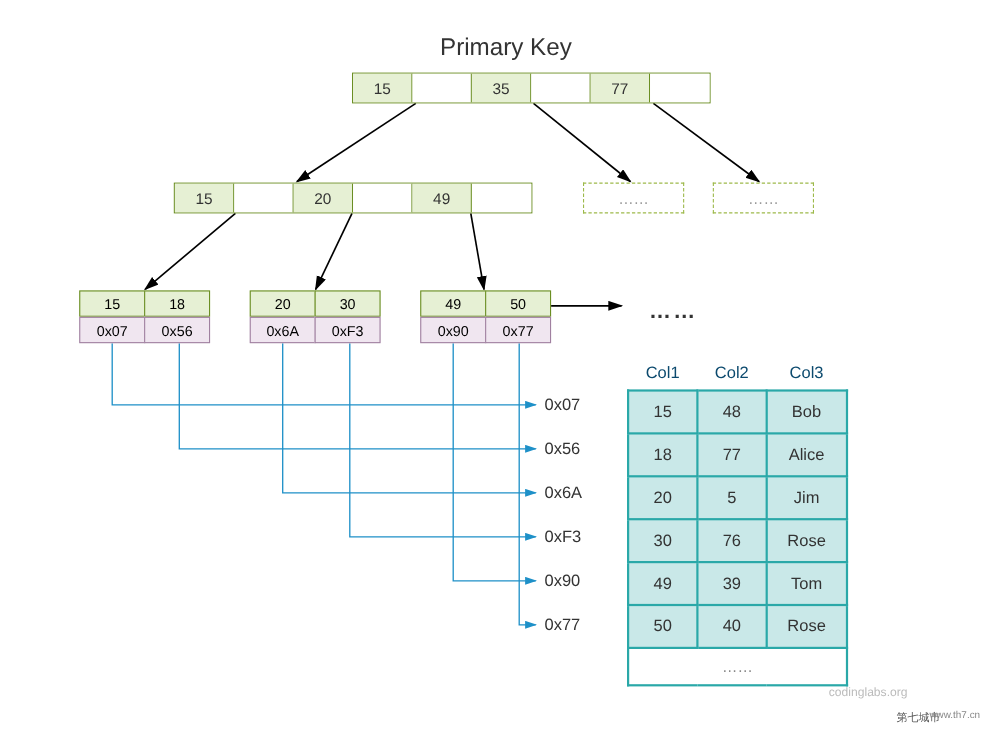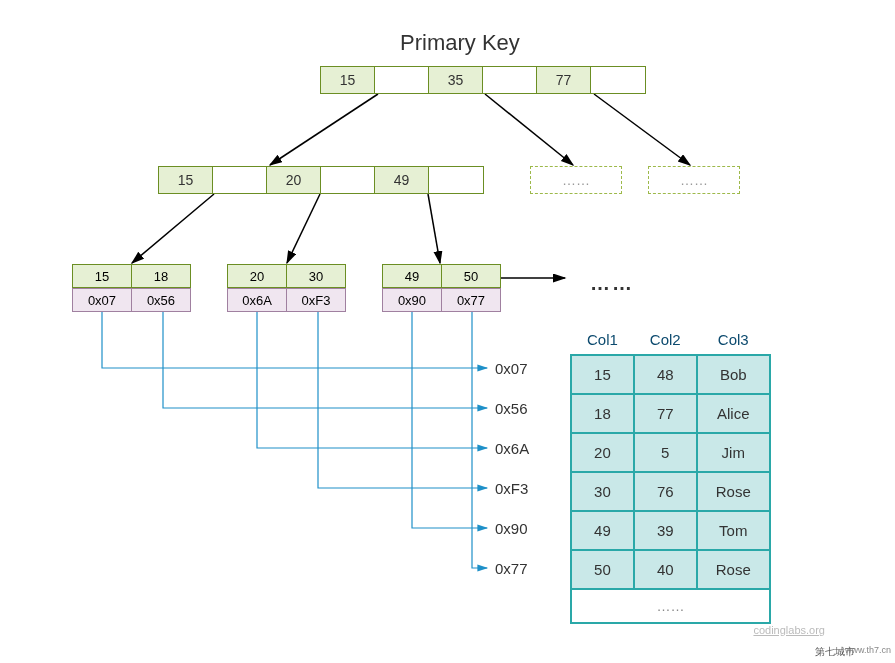--- a/index.html
+++ b/index.html
@@ -106,21 +106,20 @@
     color: #888;
     font-size: 14px;
     padding: 8px;
   }
   .attribution {
     position: absolute;
     right: 70px;
     bottom: 27px;
     font-size: 11px;
     color: #bbb;
-    text-decoration: underline;
   }
   .footer-text {
     position: absolute;
     right: 40px;
     bottom: 4px;
     font-size: 10px;
     color: #555;
   }
   .footer-small {
     position: absolute;

